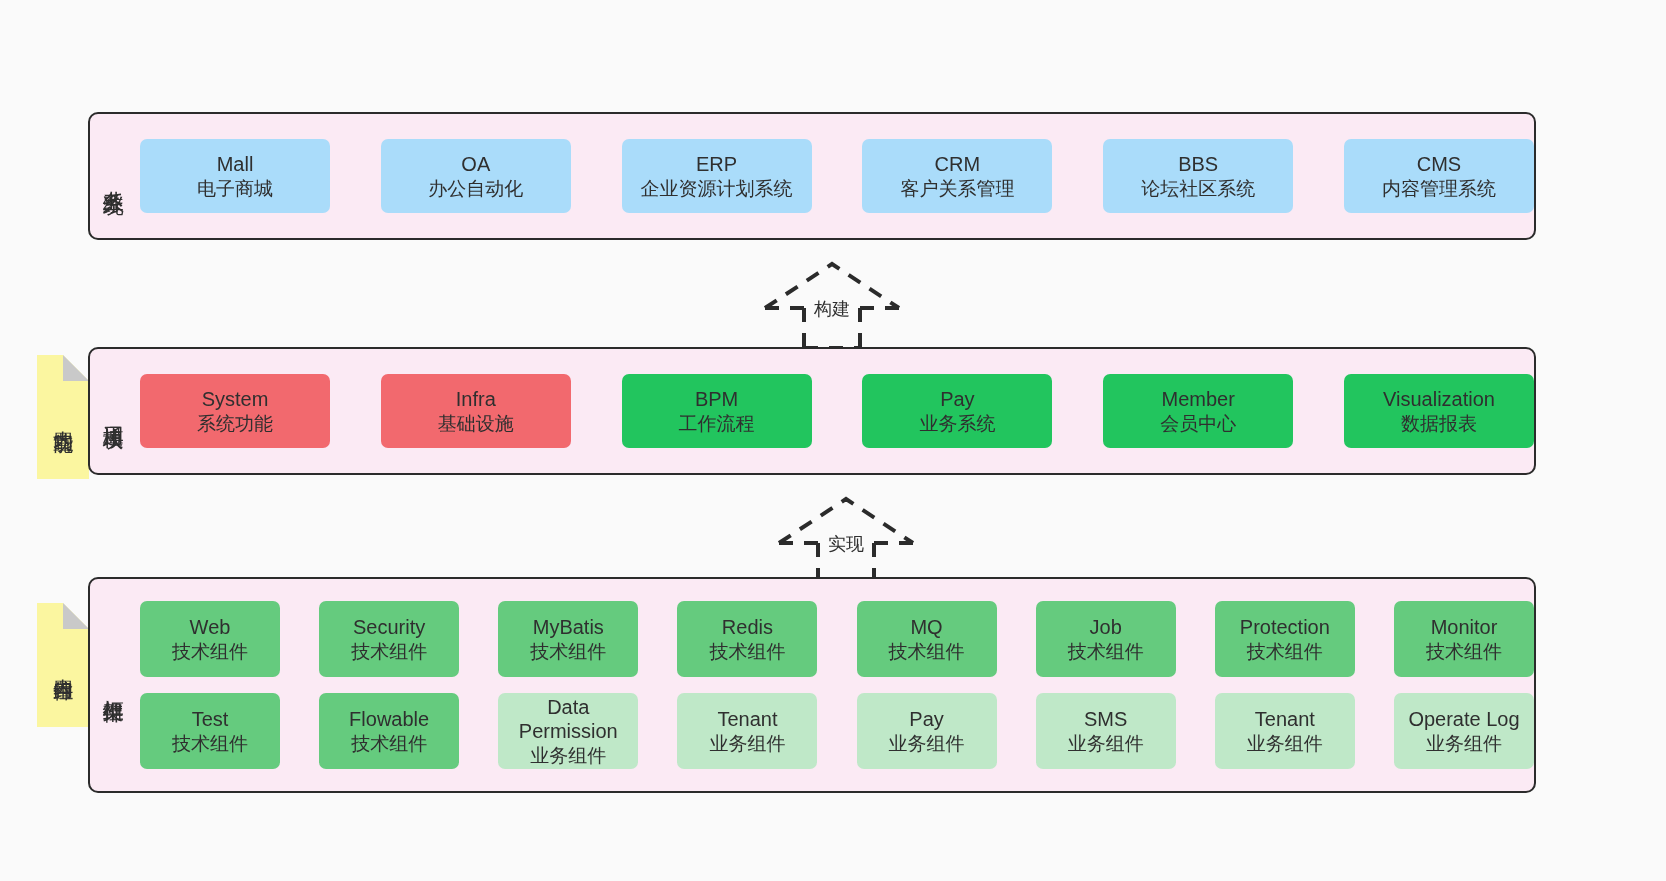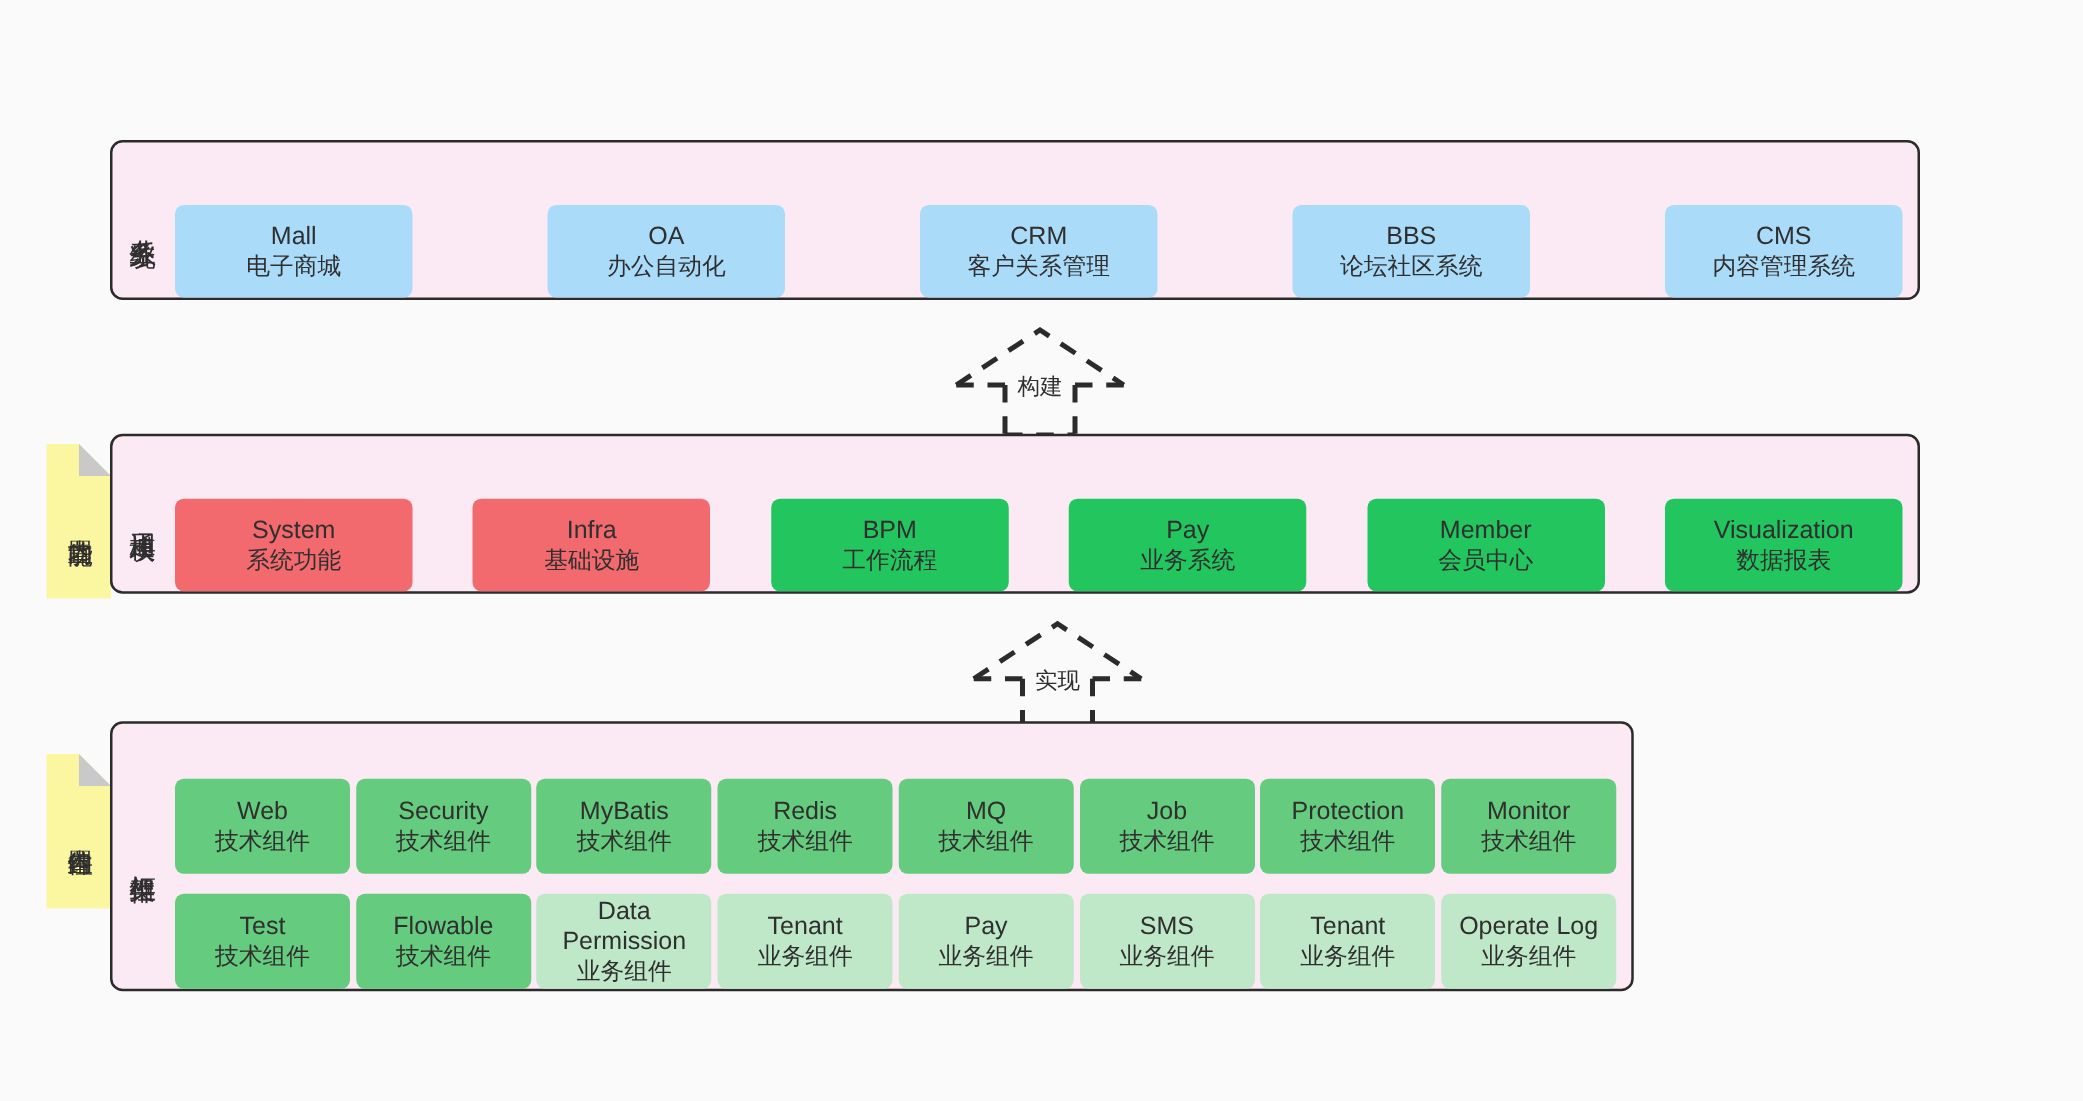--- a/index.html
+++ b/index.html
@@ -42,23 +42,23 @@
     color: #2f2f2f;
     writing-mode: vertical-rl;
     text-orientation: upright;
     letter-spacing: 1px;
     white-space: nowrap;
   }
   .layer-body {
     flex: 1 1 auto;
     display: flex;
     flex-direction: column;
-    justify-content: flex-end;
+    justify-content: center;
     gap: 18px;
-    padding: 0 12px 0 4px;
+    padding: 0 0 0 4px;
   }
   .card-row {
     display: flex;
     gap: 0;
     justify-content: space-between;
   }
 
   
   .card {
     box-sizing: border-box;
@@ -131,20 +131,24 @@
       <div class="card-row">
         <div class="card c-blue" style="width:190px;height:74px;">
           <div class="t1">Mall</div>
           <div class="t2">电子商城</div>
         </div>
         <div class="card c-blue" style="width:190px;height:74px;">
           <div class="t1">OA</div>
           <div class="t2">办公自动化</div>
         </div>
         <div class="card c-blue" style="width:190px;height:74px;">
+          <div class="t1">ERP</div>
+          <div class="t2">企业资源计划系统</div>
+        </div>
+        <div class="card c-blue" style="width:190px;height:74px;">
           <div class="t1">CRM</div>
           <div class="t2">客户关系管理</div>
         </div>
         <div class="card c-blue" style="width:190px;height:74px;">
           <div class="t1">BBS</div>
           <div class="t2">论坛社区系统</div>
         </div>
         <div class="card c-blue" style="width:190px;height:74px;">
           <div class="t1">CMS</div>
           <div class="t2">内容管理系统</div>
@@ -212,21 +216,21 @@
       <path d="M47 90 L103 90" stroke="#2b2b2b" stroke-width="4" stroke-dasharray="14 11" fill="none"></path>
     </svg>
     <div class="gen-label">实现</div>
   </div>
 
   <div class="note" style="left:37px; top:603px; width:52px; height:124px;">
     <span>内置组件</span>
   </div>
   <div style="position:absolute;left:63px;top:603px;width:26px;height:26px;background:#c9c9c9;clip-path:polygon(0 0,100% 100%,0 100%);"></div>
 
-  <div class="layer" style="left:88px; top:577px; width:1219px; height:216px;">
+  <div class="layer" style="left:88px; top:577px; width:1448px; height:216px;">
     <div class="layer-title">框架组件</div>
     <div class="layer-body" style="gap:16px;">
 
       <div class="card-row">
         <div class="card c-green" style="width:140px;height:76px;">
           <div class="t1">Web</div>
           <div class="t2">技术组件</div>
         </div>
         <div class="card c-green" style="width:140px;height:76px;">
           <div class="t1">Security</div>

